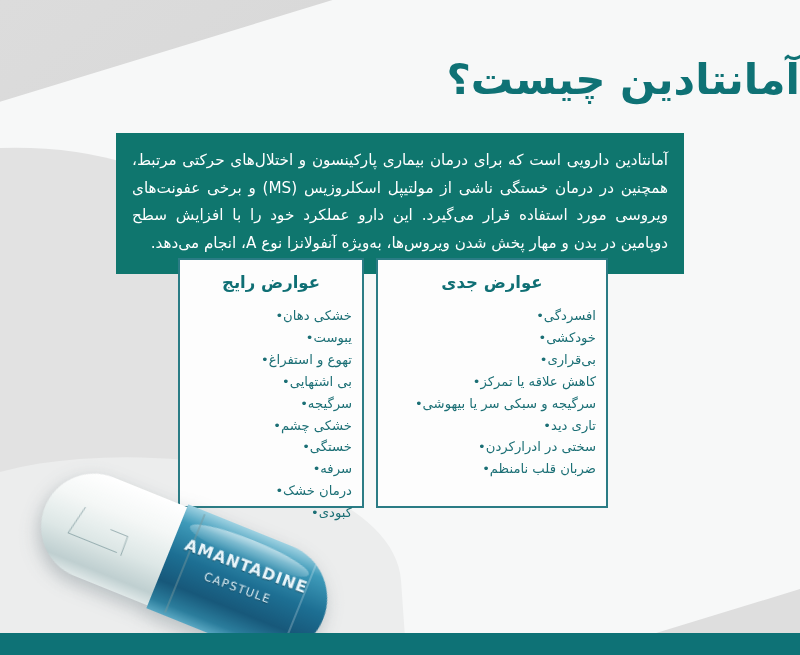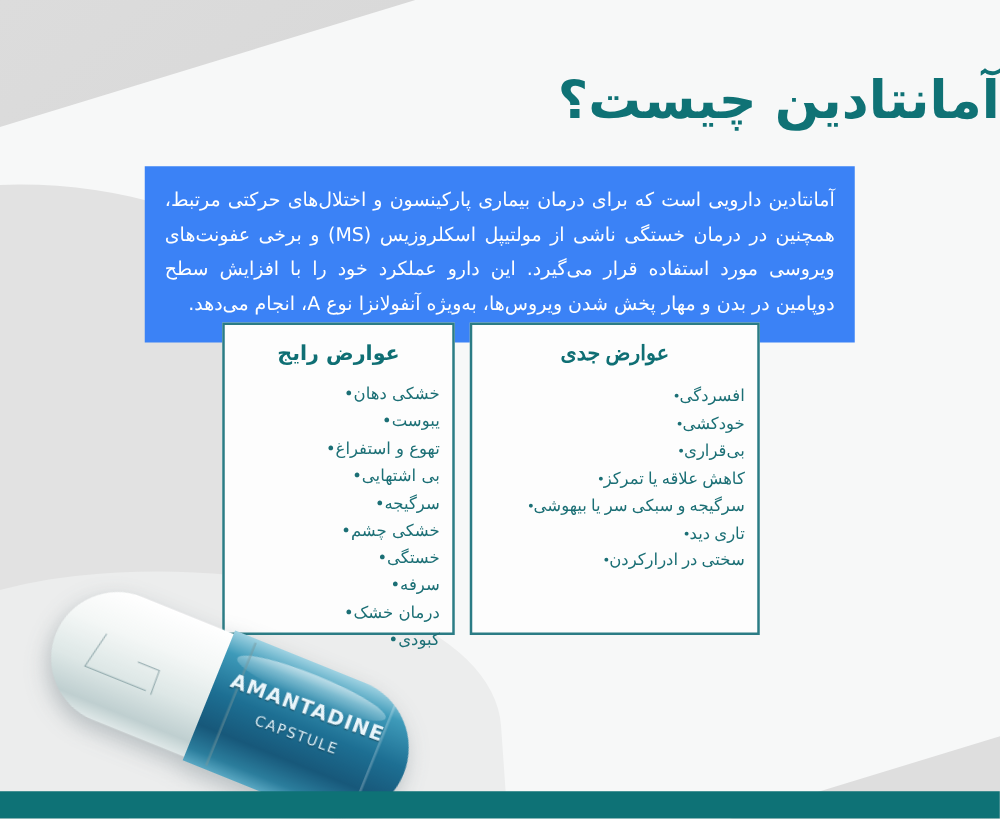--- a/index.html
+++ b/index.html
@@ -106,21 +106,21 @@
     direction: rtl;
   }
 
   
   .intro-panel {
     position: absolute;
     left: 116px;
     top: 133px;
     width: 568px;
     box-sizing: border-box;
-    background: #3b82f6;
+    background: #0f766e;
     color: #ffffff;
     padding: 14px 16px 16px 16px;
     direction: rtl;
     text-align: justify;
     font-size: 15.2px;
     line-height: 1.82;
   }
 
   
   .boxes {
@@ -135,21 +135,21 @@
     direction: rtl;
   }
   .effect-box {
     box-sizing: border-box;
     background: #fdfdfd;
     border: 2px solid #2b7c85;
     padding: 13px 10px 10px 10px;
     direction: rtl;
   }
   .effect-box.common { width: 186px; }
-  .effect-box.serious { width: 232px; font-family: Liberation Serif, serif; }
+  .effect-box.serious { width: 232px; }
 
   .box-heading {
     text-align: center;
     color: #0f6f74;
     font-size: 16.5px;
     font-weight: bold;
     margin-bottom: 13px;
   }
   .box-list {
     list-style: none;
@@ -340,20 +340,21 @@
     <div class="effect-box serious">
       <div class="box-heading">عوارض جدی</div>
       <ul class="box-list">
         <li><span class="txt">افسردگی</span><span class="bullet">•</span></li>
         <li><span class="txt">خودکشی</span><span class="bullet">•</span></li>
         <li><span class="txt">بی‌قراری</span><span class="bullet">•</span></li>
         <li><span class="txt">کاهش علاقه یا تمرکز</span><span class="bullet">•</span></li>
         <li><span class="txt">سرگیجه و سبکی سر یا بیهوشی</span><span class="bullet">•</span></li>
         <li><span class="txt">تاری دید</span><span class="bullet">•</span></li>
         <li><span class="txt">سختی در ادرارکردن</span><span class="bullet">•</span></li>
+        <li><span class="txt">ضربان قلب نامنظم</span><span class="bullet">•</span></li>
       </ul>
     </div>
 
   </div>
 
   <div class="capsule-wrap">
     <div class="capsule">
       <div class="cap-white">
         <div class="cap-emboss"></div>
       </div>

